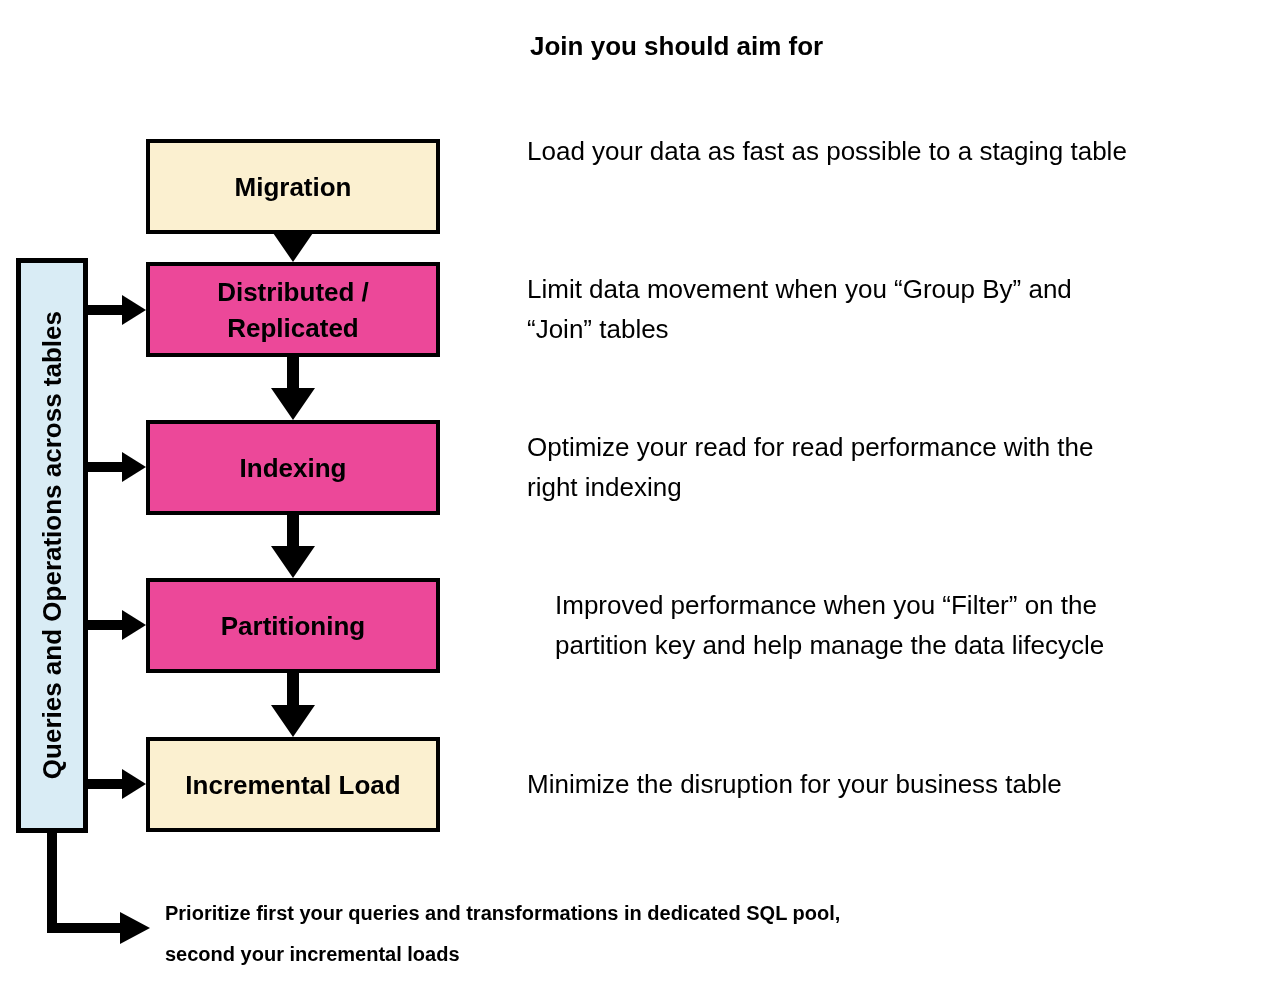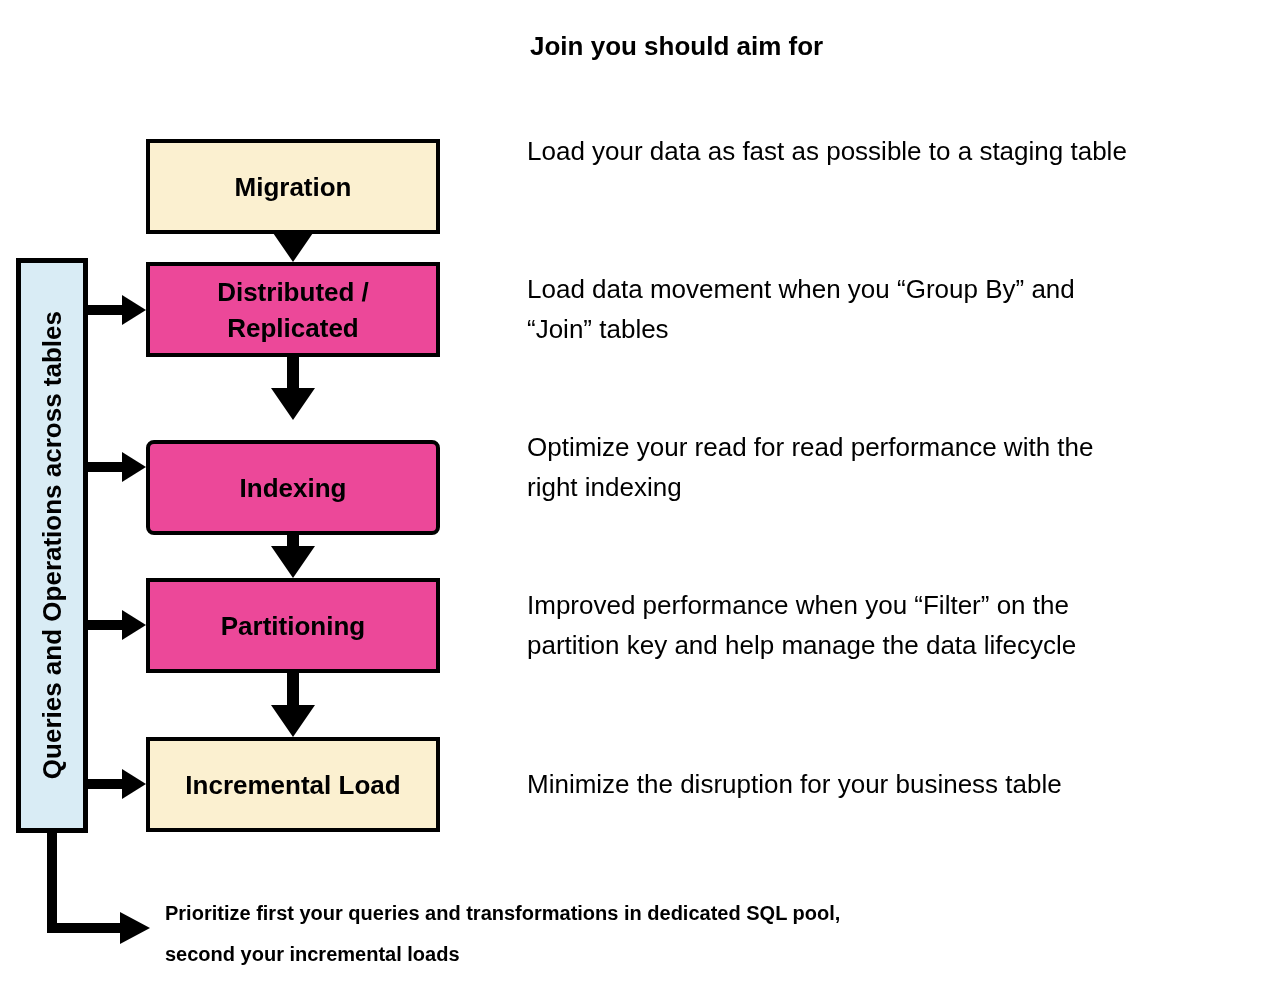--- a/index.html
+++ b/index.html
@@ -44,21 +44,21 @@
     text-align: center;
     font-size: 26px;
     font-weight: bold;
     line-height: 36px;
     padding: 0 18px;
   }
   .cream { background: #fbf0d0; }
   .green { background: #ec4899; }
   .box0 { top: 103px; margin-top: 36px; }
   .box1 { top: 262px; }
-  .box2 { top: 440px; border-radius: 8px; }
+  .box2 { top: 420px; }
   .box3 { top: 578px; }
   .box4 { top: 737px; }
   .sidebar {
     position: absolute;
     left: 16px;
     top: 258px;
     width: 72px;
     height: 575px;
     box-sizing: border-box;
     border: 5px solid #000000;
@@ -78,21 +78,21 @@
     position: absolute;
     left: 527px;
     width: 720px;
     font-size: 26px;
     line-height: 40px;
     white-space: pre-line;
   }
   .desc0 { top: 131px; }
   .desc1 { top: 269px; }
   .desc2 { top: 427px; }
-  .desc3 { top: 585px; }
+  .desc3 { top: 585px; margin-left: 28px; }
   .desc4 { top: 764px; }
   .footer-note {
     position: absolute;
     left: 165px;
     top: 893px;
     width: 1060px;
     font-size: 20px;
     font-weight: bold;
     line-height: 41px;
     white-space: pre-line;
@@ -167,21 +167,21 @@
     <span>Indexing</span>
   </div>
   <div class="step-box green box3">
     <span>Partitioning</span>
   </div>
   <div class="step-box cream box4">
     <span>Incremental Load</span>
   </div>
 
   <div class="desc desc0">Load your data as fast as possible to a staging table</div>
-  <div class="desc desc1">Load data movement when you “Group By” and
+  <div class="desc desc1">Limit data movement when you “Group By” and
 “Join” tables</div>
   <div class="desc desc2">Optimize your read for read performance with the
 right indexing</div>
   <div class="desc desc3">Improved performance when you “Filter” on the
 partition key and help manage the data lifecycle</div>
   <div class="desc desc4">Minimize the disruption for your business table</div>
 
   <div class="footer-note">Prioritize first your queries and transformations in dedicated SQL pool,
 second your incremental loads</div>
 

